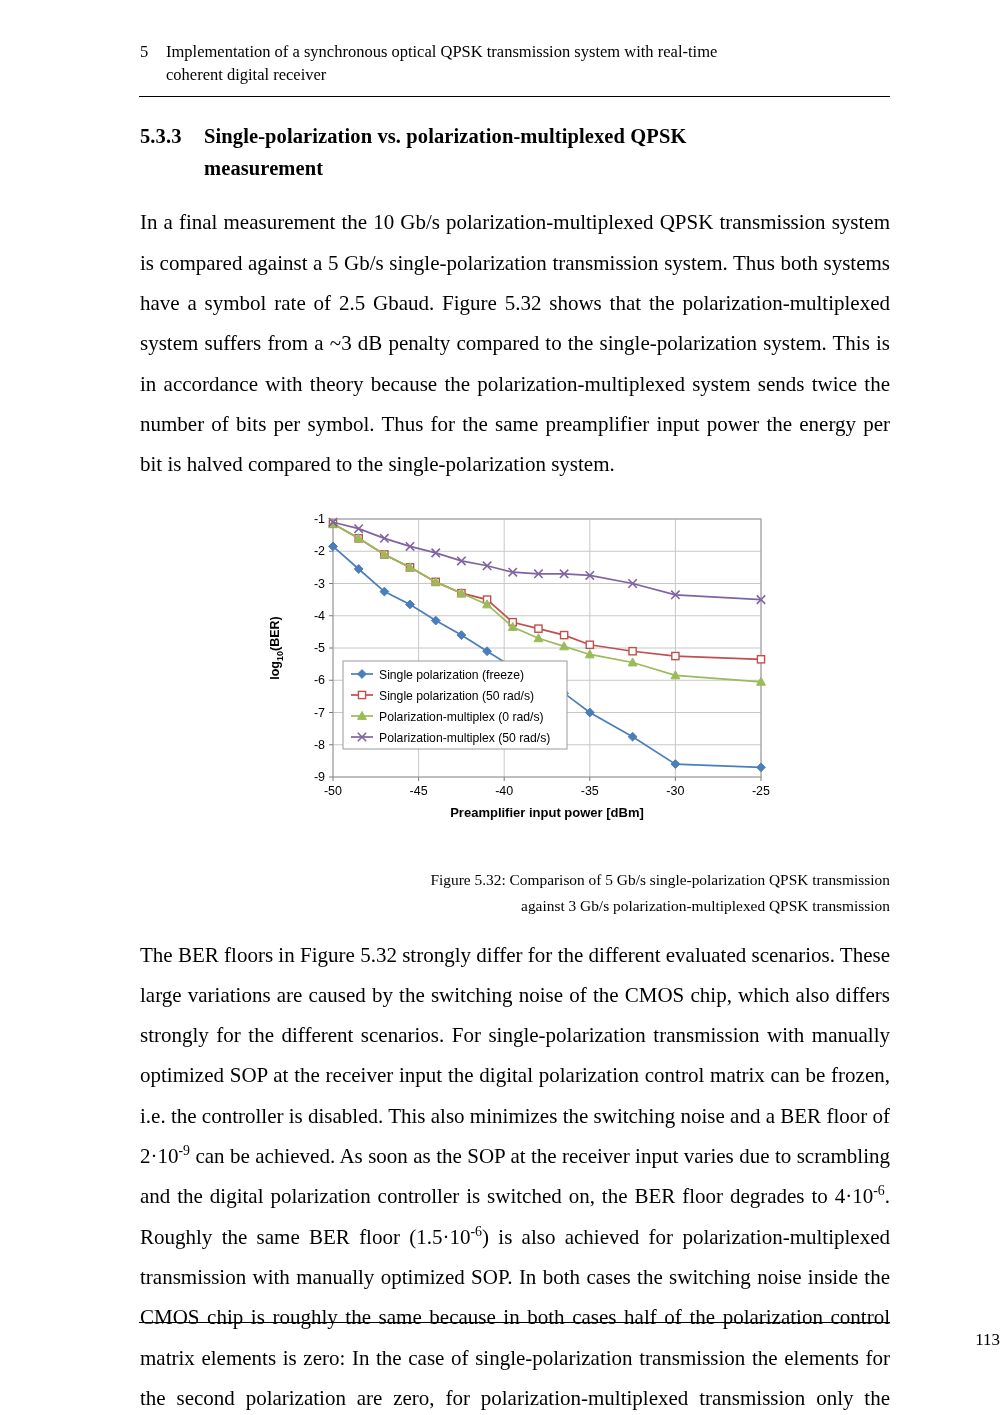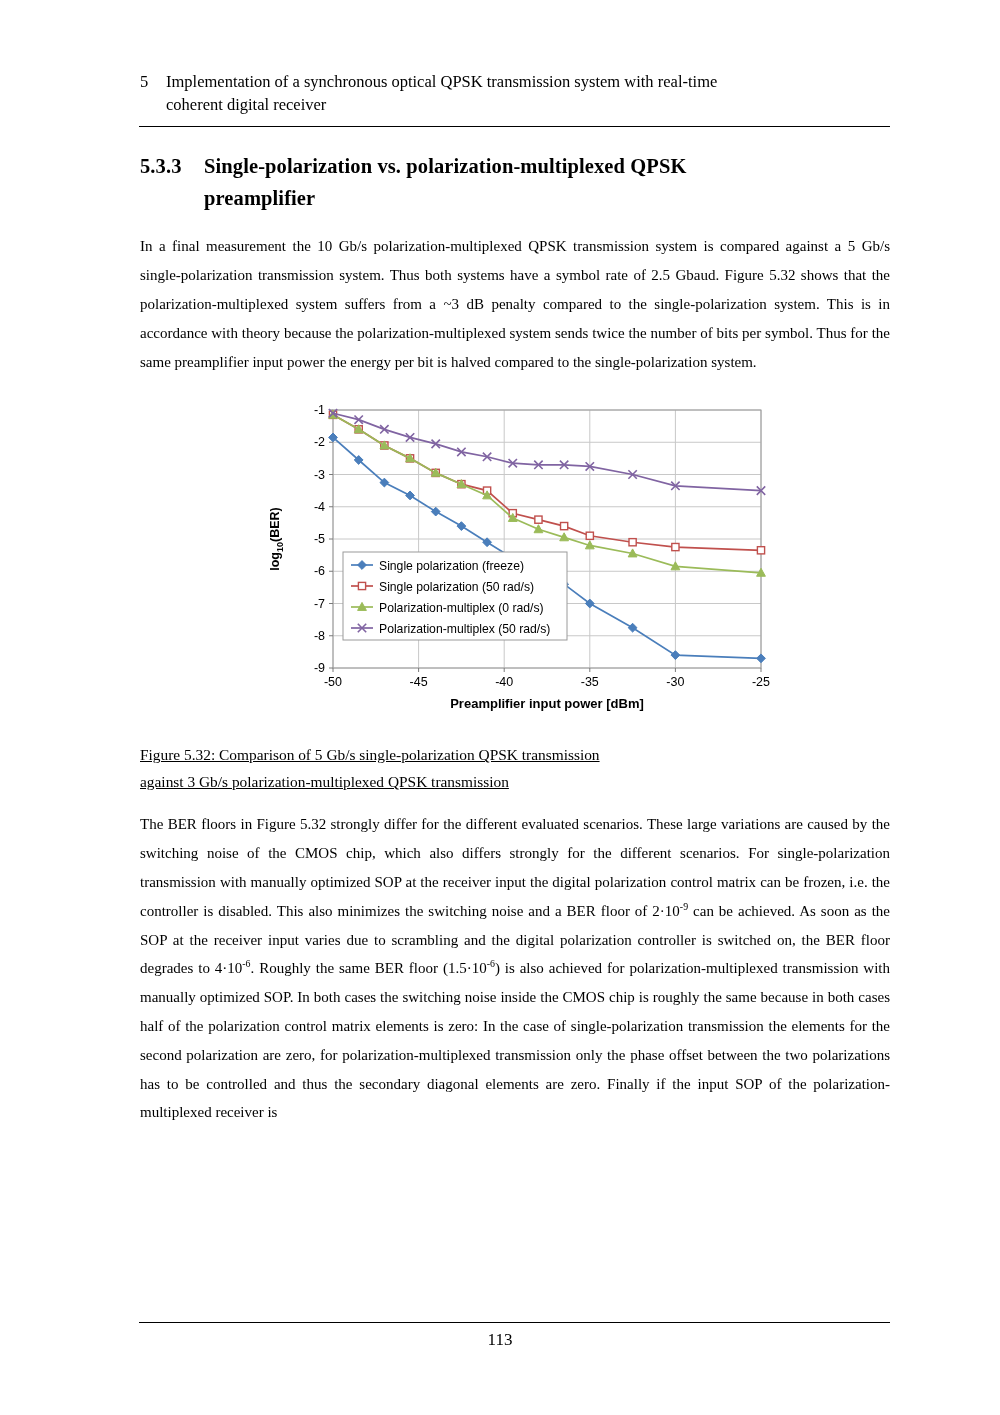--- a/index.html
+++ b/index.html
@@ -14,21 +14,21 @@
     color: #000000;
     position: relative;
     overflow: hidden;
   }
   .page {
     position: absolute;
     left: 0; top: 0;
     width: 1000px;
     height: 1415px;
     box-sizing: border-box;
-    padding: 70px 112px 0 140px;
+    padding: 40px 112px 0 140px;
   }
   
   .runhead {
     font-size: 16.5px;
     line-height: 1.42;
     color: #000;
   }
   .runhead .rh-line {
     display: block;
     white-space: nowrap;
@@ -57,21 +57,21 @@
   h2.section-title .num {
     display: inline-block;
     width: 64px;
   }
   h2.section-title .ln2 {
     display: block;
     padding-left: 64px;
   }
   
   p.body {
-    font-size: 15px;
+    font-size: 21px;
     line-height: 1.92;
     text-align: justify;
     text-justify: inter-word;
     margin: 18px 0 0 0;
     width: 750px;
   }
   p.body.second {
     margin-top: 15px;
   }
   sup { font-size: 0.66em; vertical-align: super; line-height: 0; }
@@ -84,56 +84,55 @@
   .chart-wrap {
     position: relative;
     width: 520px;
     height: 330px;
     margin: 0 auto;
   }
   .chart-svg { display: block; }
   .caption {
     font-size: 15.4px;
     line-height: 1.72;
-    margin-top: 16px;
-    text-align: left;
-    text-decoration: underline;
+    margin-top: 32px;
+    text-align: right;
   }
   .caption .cap-line { display: block; }
   
   .rule-bottom {
     position: absolute;
     left: 139px;
     top: 1322px;
     width: 751px;
     border-bottom: 1.2px solid #000;
   }
   .folio {
     position: absolute;
     left: 0;
     top: 1330px;
     width: 1000px;
-    text-align: center;
+    text-align: right;
     font-size: 17px;
   }
 </style>
 </head>
 <body>
 
 <div class="page">
 
   <div class="runhead">
     <span class="rh-line"><span class="rh-num">5</span><span>Implementation of a synchronous optical QPSK transmission system with real-time</span></span>
     <span class="rh-line rh-indent">coherent digital receiver</span>
   </div>
   <div class="rule-top"></div>
 
   <h2 class="section-title">
     <span class="num">5.3.3</span><span>Single-polarization vs. polarization-multiplexed QPSK</span>
-    <span class="ln2">preamplifier</span>
+    <span class="ln2">measurement</span>
   </h2>
 
   <p class="body">In a final measurement the 10 Gb/s polarization-multiplexed QPSK transmission system is compared against a 5 Gb/s single-polarization transmission system. Thus both systems have a symbol rate of 2.5 Gbaud. Figure 5.32 shows that the polarization-multiplexed system suffers from a ~3 dB penalty compared to the single-polarization system. This is in accordance with theory because the polarization-multiplexed system sends twice the number of bits per symbol. Thus for the same preamplifier input power the energy per bit is halved compared to the single-polarization system.</p>
 
   <div class="figure">
     <div class="chart-wrap">
       <svg class="chart-svg" id="chart" width="520" height="330" viewBox="0 0 520 330">
           <rect x="78" y="14" width="428" height="258" fill="#ffffff"></rect>
           <line x1="78" y1="14" x2="506" y2="14" stroke="#c8c8c8" stroke-width="1"></line>
           <line x1="78" y1="46.25" x2="506" y2="46.25" stroke="#c8c8c8" stroke-width="1"></line>

